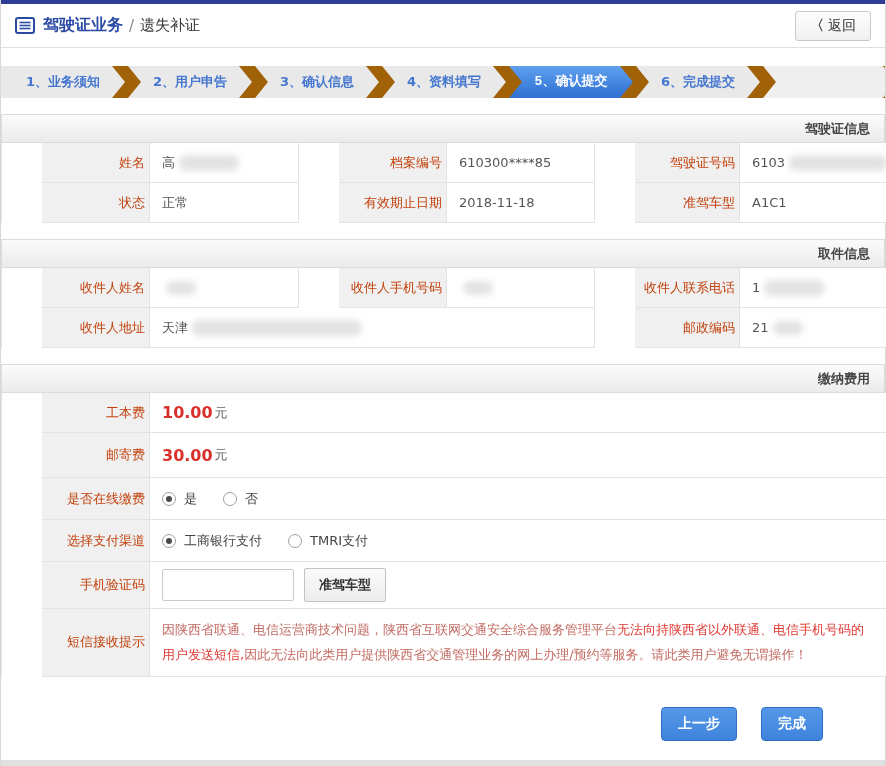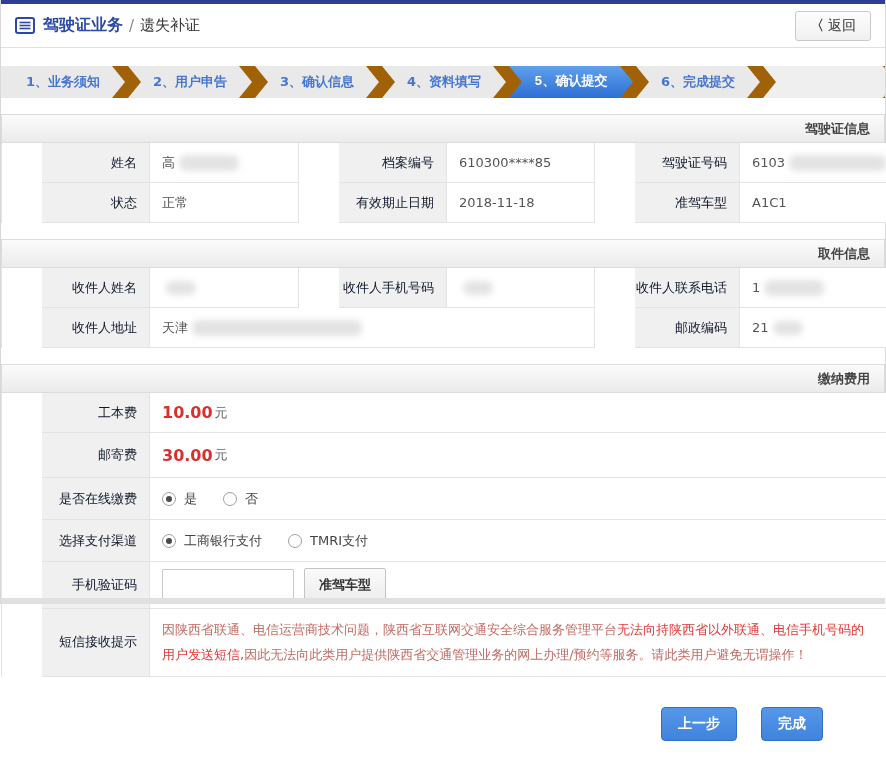--- a/index.html
+++ b/index.html
@@ -2,21 +2,21 @@
 <html><head>
 <meta charset="utf-8">
 <style>
   * { margin:0; padding:0; box-sizing:border-box; }
   body {
     width:886px; height:766px;
     font-family:"DejaVu Sans","Liberation Sans",sans-serif;
     background:#fff; overflow:hidden; position:relative;
     font-size:13px; color:#333;
   }
-  .page { width:886px; height:604px; border-left:1px solid #d8d8d8; border-right:1px solid #d8d8d8; position:relative; }
+  .page { width:886px; height:766px; border-left:1px solid #d8d8d8; border-right:1px solid #d8d8d8; position:relative; }
 
   
   .topbar { height:4px; background:#2f3d96; }
   .header { height:44px; display:flex; align-items:center; padding:0 14px; border-bottom:1px solid #e0e0e0; background:#fff; }
   .form-icon { display:inline-flex; margin-right:8px; }
   .hd-title { color:#2b4aa5; font-weight:bold; font-size:16px; }
   .hd-sep { color:#888; margin:0 6px; font-size:15px; }
   .hd-sub { color:#333; font-size:15px; }
   .back-btn { margin-left:auto; background:linear-gradient(#fdfdfd,#f0f0f0); border:1px solid #c9c9c9; border-radius:3px;
     padding:5px 14px; font-size:14px; color:#333; cursor:pointer; display:flex; align-items:center; gap:4px; }
@@ -34,21 +34,21 @@
     clip-path:polygon(0 0, 100% 0, 100% 100%, 0 100%, 13px 50%); border-radius:0 4px 4px 0; }
 
   
   .section { margin-top:16px; }
   .section:first-of-type { margin-top:30px; }
   .sec-head { height:29px; line-height:27px; padding:0 14px; background:linear-gradient(#fbfbfb,#ebebeb);
     border:1px solid #dcdcdc; color:#444; font-weight:600; font-size:13px;text-align:right; }
   .grid6 { display:grid; grid-template-columns:148px 149px 148px 148px 145px 148px; border-left:1px solid #e3e3e3; }
   .grid2 { display:grid; grid-template-columns:148px 738px; border-left:1px solid #e3e3e3; }
   .cell { border-right:1px solid #e3e3e3; border-bottom:1px solid #e3e3e3; display:flex; align-items:center; min-height:40px; }
-  .lbl { background:#f0f0f0; justify-content:flex-end; padding-right:12px; color:#0f172a; text-align:right;margin-left:40px; }
+  .lbl { background:#f0f0f0; justify-content:flex-end; padding-right:4px; color:#c2410c; text-align:right;margin-left:40px; }
   .val { background:#fff; padding-left:12px; color:#555; }
   .span3 { grid-column:span 3; }
 
   .blur-blob { display:inline-block; background:#e3e3e3; border-radius:7px; filter:blur(3px); margin-left:4px; vertical-align:middle; }
   .blob-sm { width:30px; height:14px; }
   .blob-md { width:60px; height:16px; }
   .blob-lg { width:120px; height:16px; }
   .blob-xl { width:170px; height:16px; }
 
   

